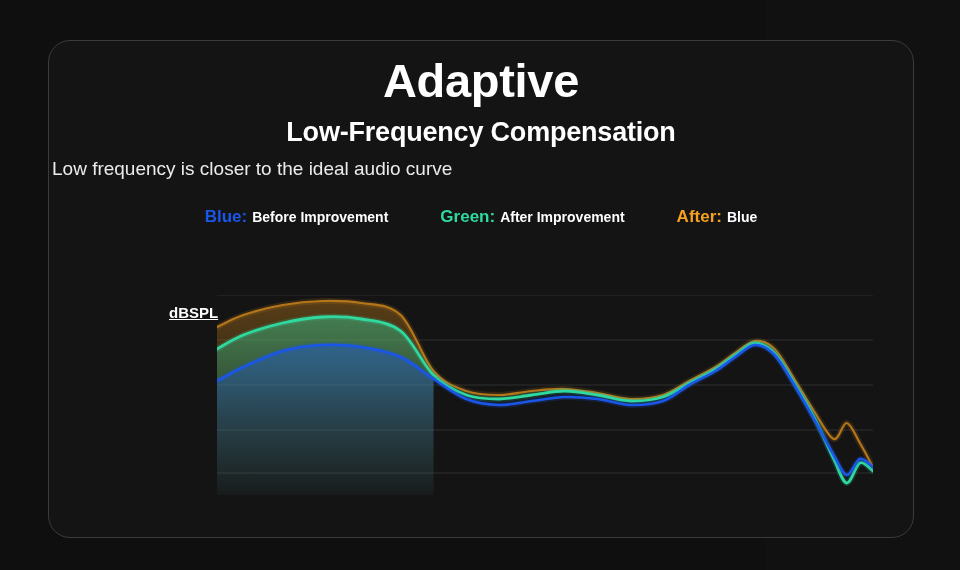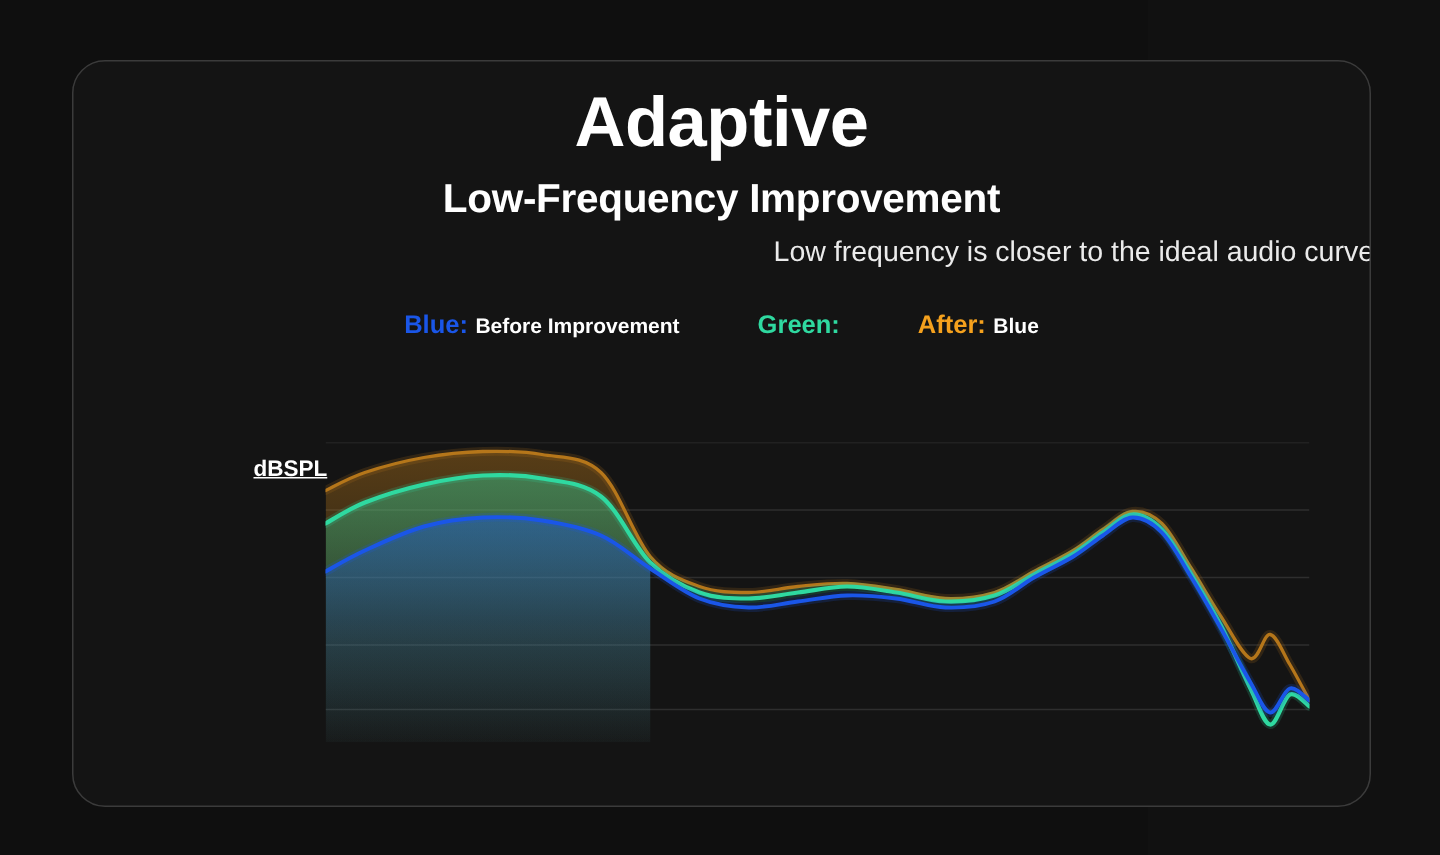--- a/index.html
+++ b/index.html
@@ -30,21 +30,21 @@
   }
   .subtitle{
     position:absolute;left:0;top:74px;width:100%;
     text-align:center;
     font-size:27px;line-height:34px;
     font-weight:700;color:#ffffff;
     letter-spacing:-0.2px;
   }
   .tagline{
     position:absolute;left:3px;top:115px;width:100%;
-    text-align:right;
+    text-align:left;
     font-size:19px;line-height:26px;
     font-weight:400;color:#ebebeb;
   }
 
   .legend{
     position:absolute;left:0;top:166px;width:100%;
     display:flex;justify-content:center;align-items:baseline;
     gap:0px;
   }
   .legend-item{display:flex;align-items:baseline;gap:5px;}
@@ -69,30 +69,31 @@
   }
   .chart-svg{position:absolute;left:48px;top:0;width:656px;height:200px;}
 </style>
 </head>
 <body>
 
 <div class="stage">
   <div class="card">
 
     <div class="title">Adaptive</div>
-    <div class="subtitle">Low-Frequency Improvement</div>
+    <div class="subtitle">Low-Frequency Compensation</div>
     <div class="tagline">Low frequency is closer to the ideal audio curve</div>
 
     <div class="legend">
       <div class="legend-item blue">
         <span class="legend-key blue">Blue:</span>
         <span class="legend-val">Before Improvement</span>
       </div>
       <div class="legend-item green">
         <span class="legend-key green">Green:</span>
+        <span class="legend-val">After Improvement</span>
       </div>
       <div class="legend-item orange">
         <span class="legend-key orange">After:</span>
         <span class="legend-val">Blue</span>
       </div>
     </div>
 
     <div class="plot">
       <div class="ylabel">dBSPL</div>
       <svg class="chart-svg" id="chart-svg" viewBox="0 0 656 200" preserveAspectRatio="none">

